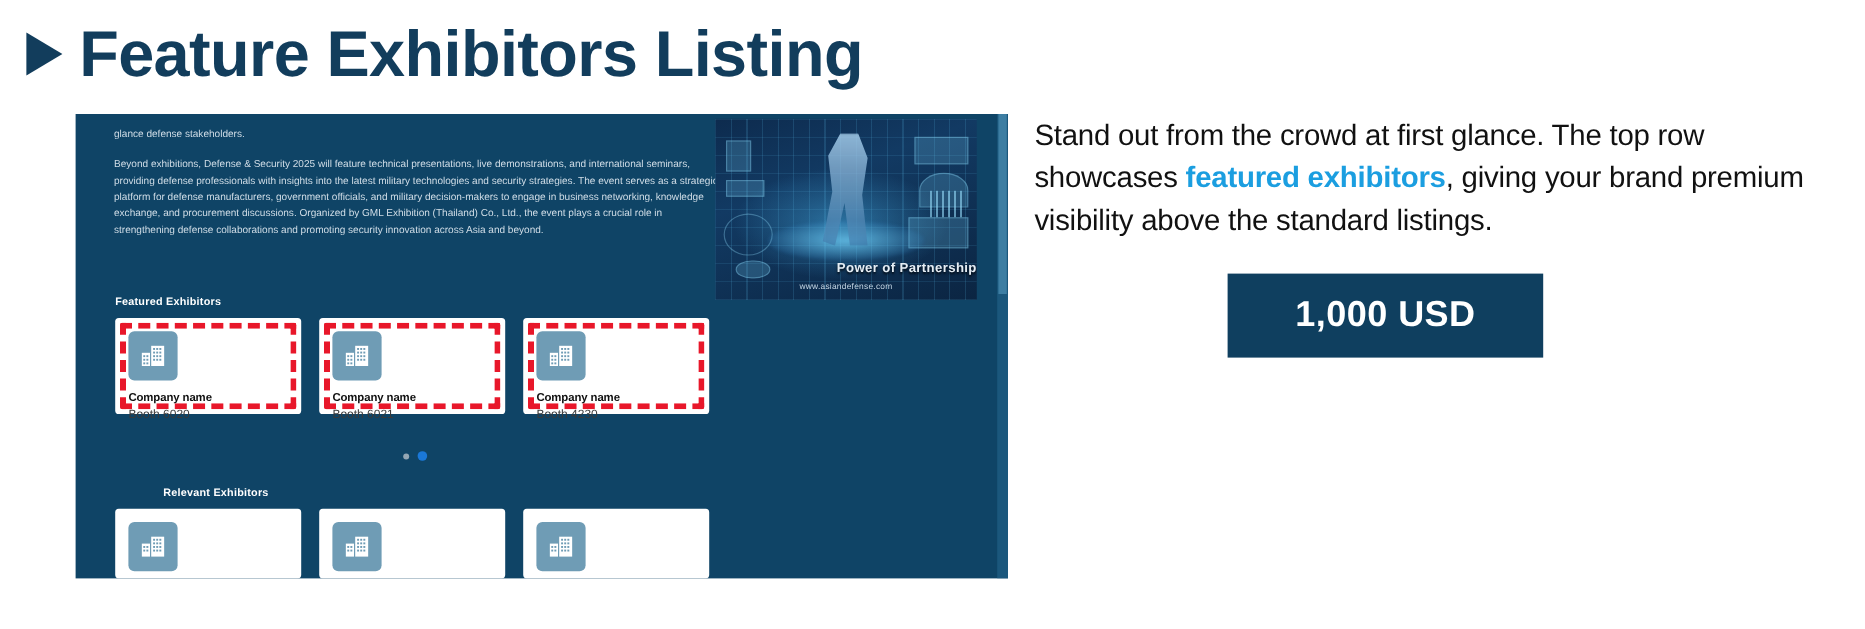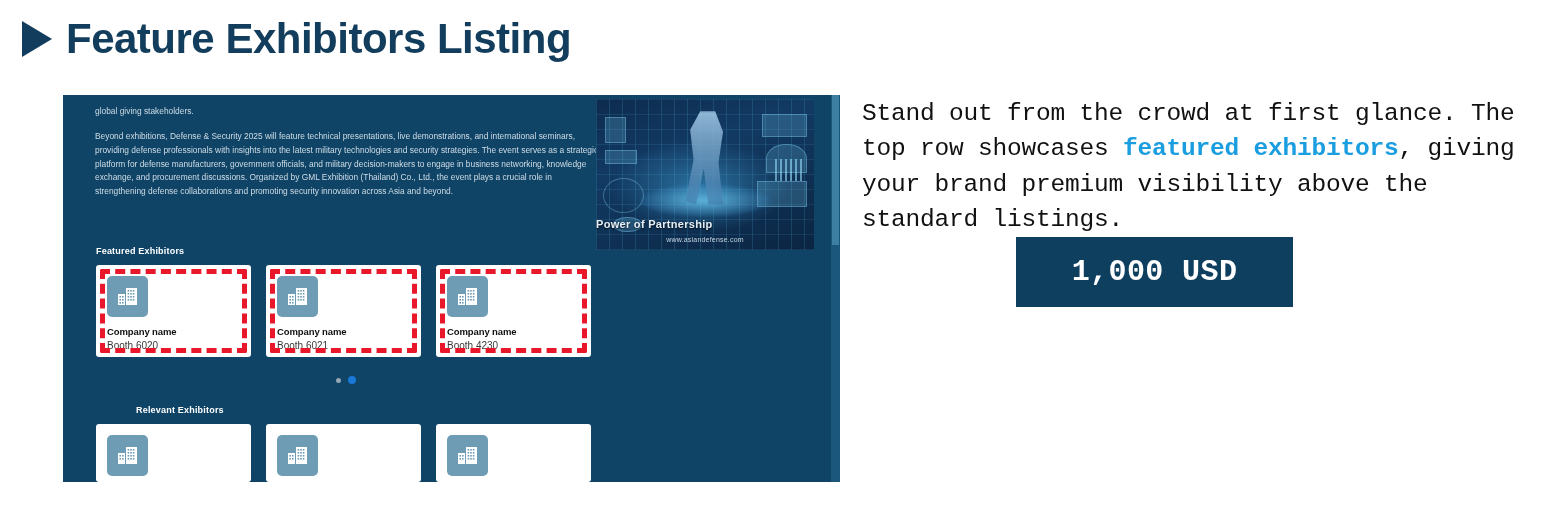--- a/index.html
+++ b/index.html
@@ -17,21 +17,21 @@
     display:flex;align-items:center;gap:14px;
   }
   .tri-bullet{
     width:0;height:0;
     border-left:30px solid #123d5c;
     border-top:18px solid transparent;
     border-bottom:18px solid transparent;
     flex:none;
   }
   .title-text{
-    font-size:42px;font-weight:bold;color:#123d5c;
+    font-size:54px;font-weight:bold;color:#123d5c;
     letter-spacing:-0.5px;line-height:1;white-space:nowrap;
   }
 
   
   .screenshot{
     position:absolute;left:63px;top:95px;
     width:777px;height:387px;
     background:#0f4466;
     overflow:hidden;
   }
@@ -82,21 +82,21 @@
   .hb1{left:4%;top:12%;width:9%;height:16%;}
   .hb2{left:4%;top:34%;width:14%;height:8%;}
   .hb3{left:3%;top:52%;width:18%;height:22%;border-radius:50%;background:none;}
   .hb4{left:76%;top:10%;width:20%;height:14%;}
   .hb5{left:78%;top:30%;width:18%;height:18%;border-radius:50% 50% 0 0;}
   .hb6{left:74%;top:54%;width:22%;height:16%;}
   .hb7{left:8%;top:78%;width:12%;height:9%;border-radius:50%;}
   .hero-bars{position:absolute;left:82%;top:40%;width:14%;height:14%;
     background:repeating-linear-gradient(90deg, rgba(150,220,250,.6) 0 2px, transparent 2px 5px);}
   .hero-caption{
-    position:absolute;left:0;right:0;bottom:20px;text-align:left;
+    position:absolute;left:0;right:0;bottom:20px;text-align:right;
     font-size:11px;font-weight:bold;color:#e6eef5;
     text-shadow:0 1px 2px rgba(0,0,0,.8);letter-spacing:.3px;
   }
   .hero-url{
     position:absolute;left:0;right:0;bottom:7px;text-align:center;
     font-size:7px;color:#c3d4e2;letter-spacing:.2px;
   }
 
   
   .sc-section-label{
@@ -104,21 +104,21 @@
   }
   .lbl-featured{left:33px;top:151px;}
   .lbl-relevant{left:33px;top:310px;padding-left:40px;}
 
   
   .card-row{position:absolute;left:33px;display:flex;gap:15px;}
   .row-featured{top:170px;}
   .row-relevant{top:329px;}
 
   .ex-card{
-    width:155px;height:92px;
+    width:155px;height:80px;
     background:#ffffff;border-radius:3px;
     position:relative;box-sizing:border-box;
   }
   .ex-card.featured::after{
     content:"";position:absolute;left:4px;top:4px;right:4px;bottom:4px;
     border:5px dashed #e8172a;border-radius:2px;pointer-events:none;
   }
   .ex-card.partial{height:58px;overflow:hidden;}
 
   .ex-icon{
@@ -137,55 +137,55 @@
 
   .pager{
     position:absolute;left:33px;top:281px;width:500px;
     display:flex;justify-content:center;align-items:center;gap:7px;
   }
   .dot{width:5px;height:5px;border-radius:50%;background:#93a6b4;}
   .dot.active{width:8px;height:8px;background:#1a78d8;}
 
   
   .right-col{
-    position:absolute;left:862px;top:96px;width:660px;font-family:Liberation Mono, monospace;
+    position:absolute;left:862px;top:96px;width:660px;
   }
   .lede{
     font-size:24.5px;color:#111111;line-height:1.44;margin:0;
     letter-spacing:-.2px;
   }
   .hl{color:#1b9ee0;font-weight:bold;}
 
   .meta{margin-top:26px;}
   .meta-line{
     font-size:23.5px;color:#111111;line-height:1.55;letter-spacing:-.2px;
   }
   .meta-line b{font-weight:bold;}
 
   .price-wrap{
-    display:flex;justify-content:center;width:585px;
+    margin-top:26px;display:flex;justify-content:center;width:585px;
   }
   .price-badge{
     background:#0f3f5f;color:#ffffff;
     font-size:30px;font-weight:bold;letter-spacing:.4px;
     padding:18px 56px;white-space:nowrap;
   }
 </style>
 </head>
 <body>
 
 <div class="page-title">
   <div class="tri-bullet"></div>
   <div class="title-text">Feature Exhibitors Listing</div>
 </div>
 
 <div class="screenshot">
 
   <div class="sc-copy">
-    <p>global giving stakeholders.</p>
+    <p>glance defense stakeholders.</p>
     <p>Beyond exhibitions, Defense &amp; Security 2025 will feature technical presentations, live demonstrations, and international seminars, providing defense professionals with insights into the latest military technologies and security strategies. The event serves as a strategic platform for defense manufacturers, government officials, and military decision-makers to engage in business networking, knowledge exchange, and procurement discussions. Organized by GML Exhibition (Thailand) Co., Ltd., the event plays a crucial role in strengthening defense collaborations and promoting security innovation across Asia and beyond.</p>
   </div>
 
   <div class="sc-hero">
     <div class="hero-grid"></div>
     <div class="hero-blk hb1"></div>
     <div class="hero-blk hb2"></div>
     <div class="hero-blk hb3"></div>
     <div class="hero-blk hb4"></div>
     <div class="hero-blk hb5"></div>

